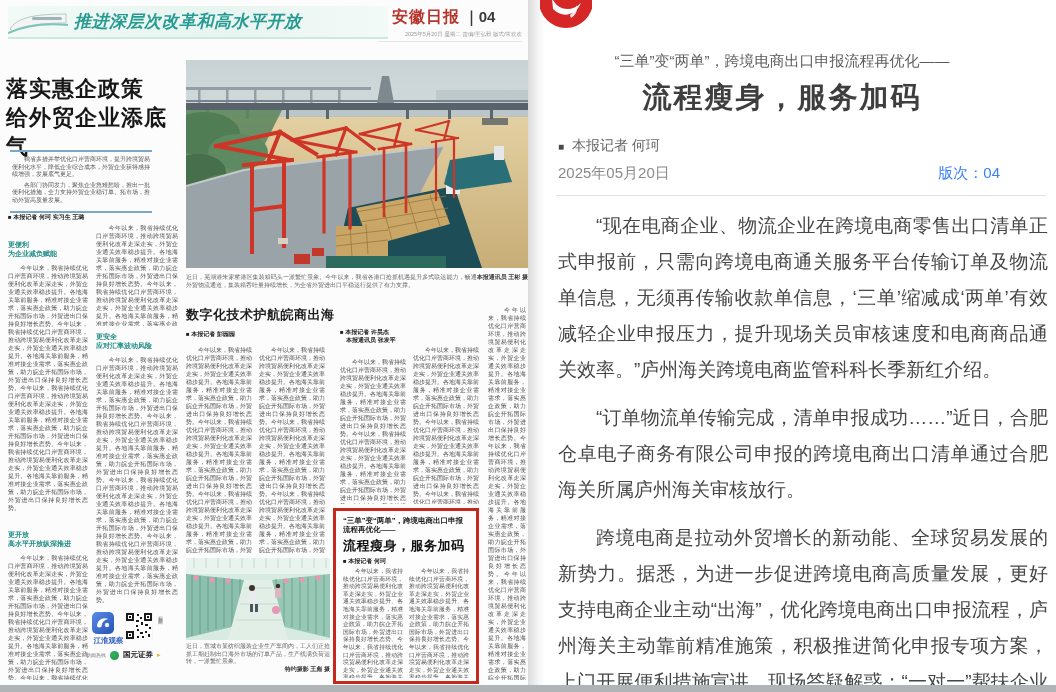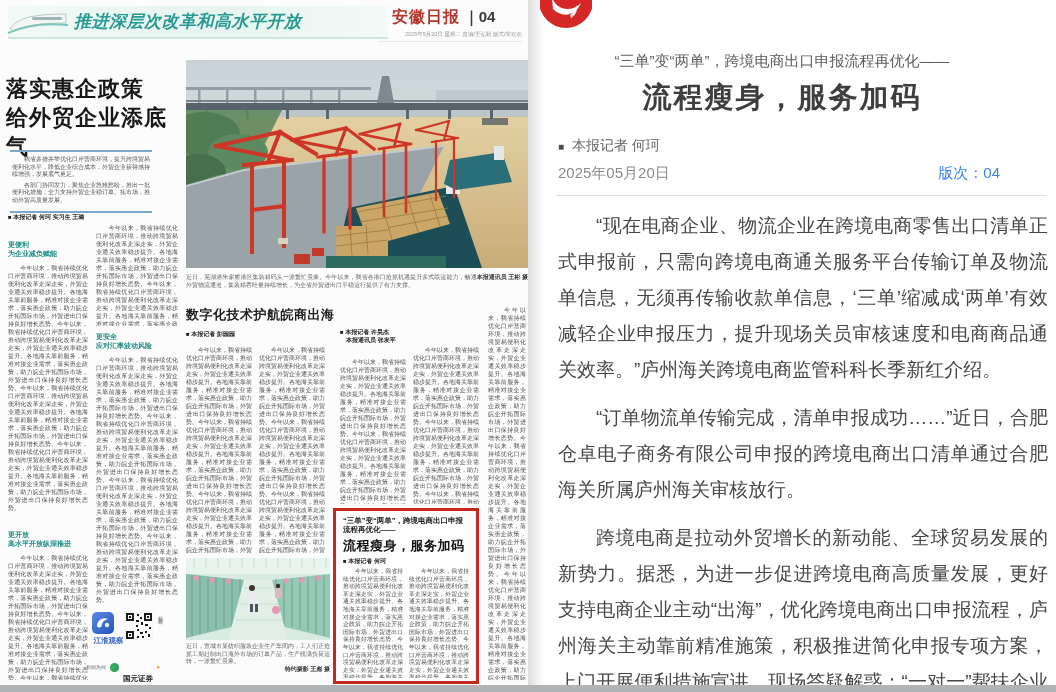--- a/index.html
+++ b/index.html
@@ -61,21 +61,21 @@
 
   .branding{left:86px;top:612px;width:94px;}
   .brand-row{display:flex;align-items:flex-start;gap:5px;}
   .appwrap{display:flex;flex-direction:column;align-items:center;width:34px;}
   .app-name{font-size:7.5px;font-weight:bold;color:#2f5fc0;margin-top:2px;white-space:nowrap;margin-left:11px;}
   .qr{width:28px;height:28px;}
   .vtext{writing-mode:vertical-rl;font-size:4.5px;color:#8a8a8a;letter-spacing:1px;height:28px;}
   .brand-row2{display:flex;align-items:center;gap:4px;margin-top:4px;}
   .hotline{font-size:5px;color:#777;white-space:nowrap;}
   .sp-dot{width:9px;height:9px;border-radius:50%;background:radial-gradient(circle at 35% 35%,#35b261,#1f9148);display:inline-block;}
-  .sp-name{font-size:7.5px;font-weight:900;color:#1d1d1d;white-space:nowrap;margin-top:24px;}
+  .sp-name{font-size:7.5px;font-weight:900;color:#1d1d1d;white-space:nowrap;}
   .sp-flame{color:#f0b41e;font-size:7px;}
 
   
   .gap{left:528px;top:0;width:16px;height:686px;background:linear-gradient(90deg,#dcdcdc,#f6f6f6 70%,#fdfdfd);}
 
   
   .reader{left:544px;top:0;width:512px;height:686px;background:#fff;overflow:hidden;}
   .logo{left:540px;top:0;width:52px;height:30px;}
   .kicker{left:14px;top:52px;width:448px;text-align:center;font-size:15px;color:#5c5c5c;}
   .rtitle{left:14px;top:78px;width:448px;text-align:center;font-size:29px;font-weight:600;color:#3e3e3e;letter-spacing:2px;}

